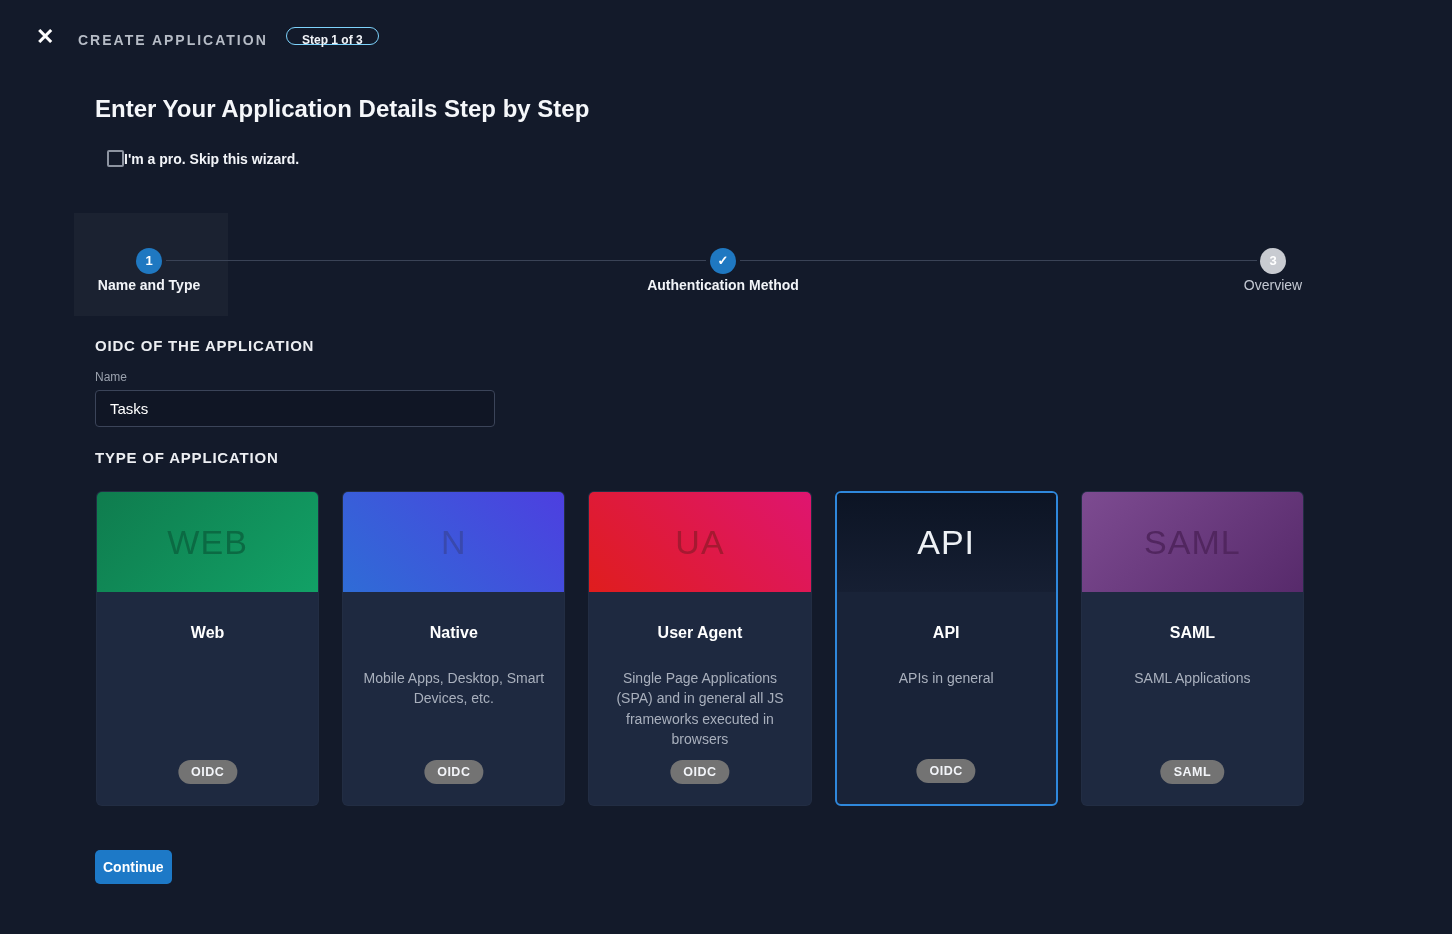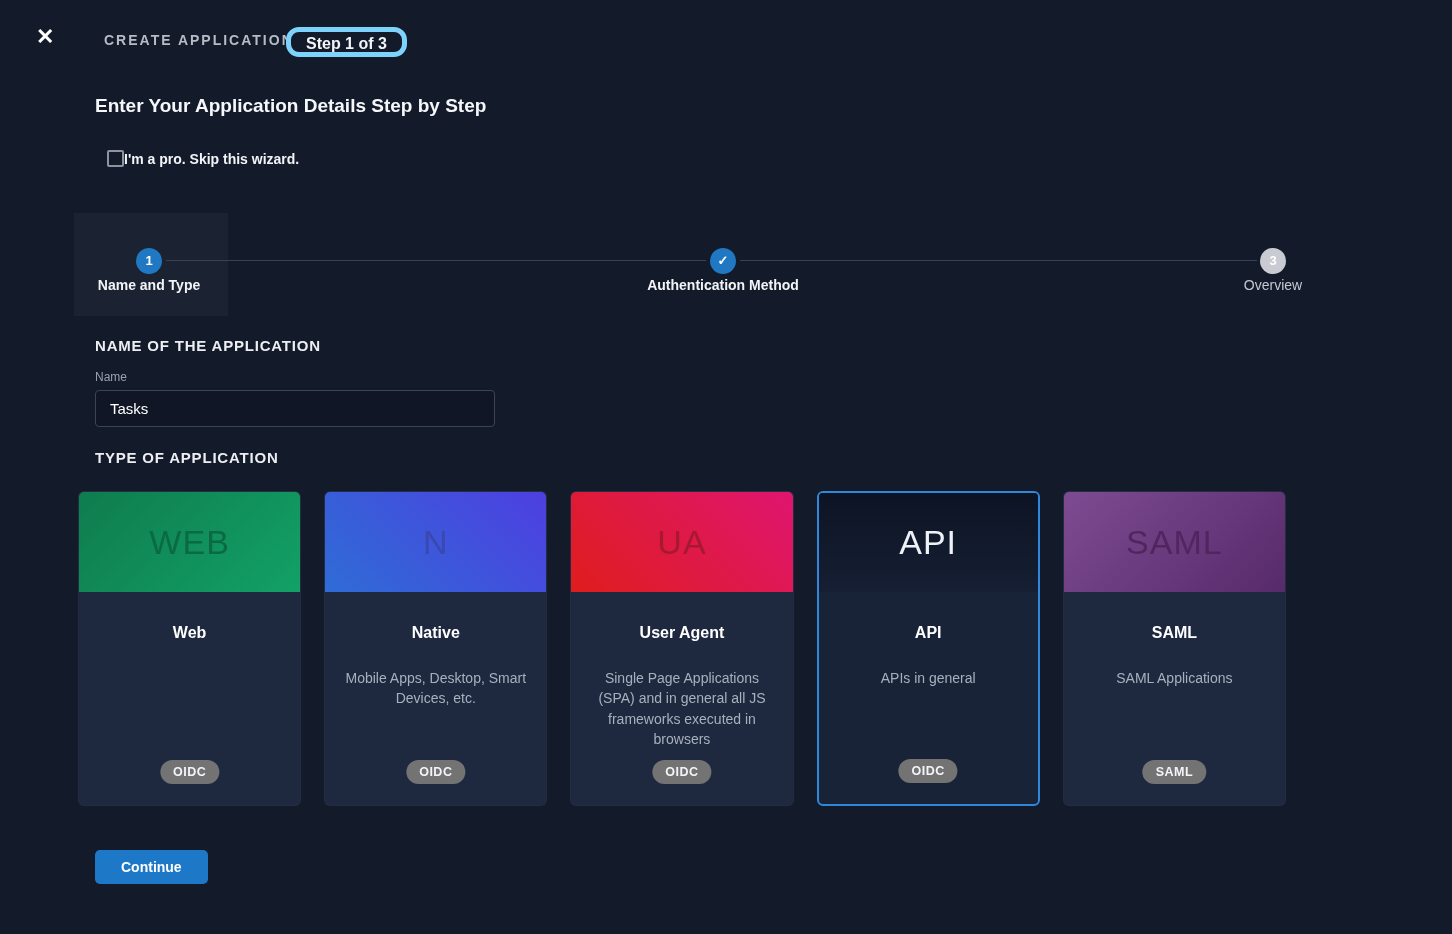--- a/index.html
+++ b/index.html
@@ -12,35 +12,35 @@
   }
   .page { position:relative; width:1452px; height:934px; background:#131a2a; }
 
   
   .close-btn {
     position:absolute; left:36px; top:26px;
     font-size:22px; font-weight:bold; color:#ffffff;
     cursor:pointer; line-height:1;
   }
   .app-title {
-    position:absolute; left:104px; top:32px;
+    position:absolute; left:78px; top:32px;
     font-size:14px; font-weight:bold; letter-spacing:2px;
     color:#b6bcc6;
   }
   .step-pill {
     position:absolute; left:286px; top:27px;
-    height:30px; padding:0 15px; line-height:24px;
-    border:5px solid #7dd3fc; border-radius:13px;
-    font-size:16px; font-weight:bold; color:#f2f4f8;
+    height:18px; padding:0 15px; line-height:24px;
+    border:1px solid #7dd3fc; border-radius:13px;
+    font-size:12px; font-weight:bold; color:#f2f4f8;
   }
 
   
   .main-heading {
     position:absolute; left:95px; top:95px;
-    font-size:19px; font-weight:600; color:#f5f7fa;
+    font-size:24px; font-weight:600; color:#f5f7fa;
   }
   .skip-row {
     position:absolute; left:107px; top:150px;
     display:flex; align-items:center; gap:0; cursor:pointer;
   }
   .checkbox-box {
     width:17px; height:17px;
     border:2px solid #8d94a1; border-radius:2px;
     background:transparent;
   }
@@ -83,21 +83,21 @@
   .name-input {
     position:absolute; left:95px; top:390px; width:400px; height:37px;
     background:#101625; border:1px solid #3b4459; border-radius:4px;
     color:#ffffff; font-size:15px; padding:12px 14px;
     font-family:"Liberation Sans", sans-serif; outline:none;
   }
   .type-title { top:449px; }
 
   
   .cards-row {
-    position:absolute; left:78px; top:491px; width:1208px; height:315px;
+    position:absolute; left:96px; top:491px; width:1208px; height:315px;
     display:flex; gap:23px;
   }
   .type-card {
     position:relative; width:228px; height:315px;
     border-radius:6px; overflow:hidden; cursor:pointer;
     background:#1e2940; border:1px solid rgba(255,255,255,0.02);
   }
   .type-card.selected { border:2px solid #2f88dc; background:#192338; }
   .card-banner {
     height:100px; display:flex; align-items:center; justify-content:center;
@@ -121,21 +121,21 @@
     position:absolute; bottom:21px; left:50%; transform:translateX(-50%);
     background:#737373; border-radius:12px; padding:5px 13px;
     font-size:12.5px; font-weight:bold; letter-spacing:0.5px; color:#f2f4f8;
     white-space:nowrap;
   }
 
   
   .continue-btn {
     position:absolute; left:95px; top:850px;
     background:#1d79c7; border:none; border-radius:5px;
-    padding:9px 26px; font-size:14px; font-weight:bold; color:#ffffff;
+    padding:9px 8px; font-size:14px; font-weight:bold; color:#ffffff;
     font-family:"Liberation Sans", sans-serif; cursor:pointer;
   }
 </style>
 </head>
 <body>
 
 <div class="page">
 
   <div class="close-btn">✕</div>
   <div class="app-title">CREATE APPLICATION</div>
@@ -156,21 +156,21 @@
     <div class="step-circle circle-active" style="left:136px;">1</div>
     <div class="step-label" style="left:149px;">Name and Type</div>
 
     <div class="step-circle circle-completed" style="left:710px;">✓</div>
     <div class="step-label" style="left:723px;">Authentication Method</div>
 
     <div class="step-circle circle-upcoming" style="left:1260px;">3</div>
     <div class="step-label label-upcoming" style="left:1273px;">Overview</div>
   </div>
 
-  <div class="section-title name-title">NAME OF THE APPLICATION</div>
+  <div class="section-title name-title">OIDC OF THE APPLICATION</div>
   <label class="field-label">Name</label>
   <input class="name-input" type="text" value="Tasks" style="">
 
   <div class="section-title type-title">TYPE OF APPLICATION</div>
 
   <div class="cards-row">
 
     <div class="type-card">
       <div class="card-banner banner-web">WEB</div>
       <div class="card-title">Web</div>

